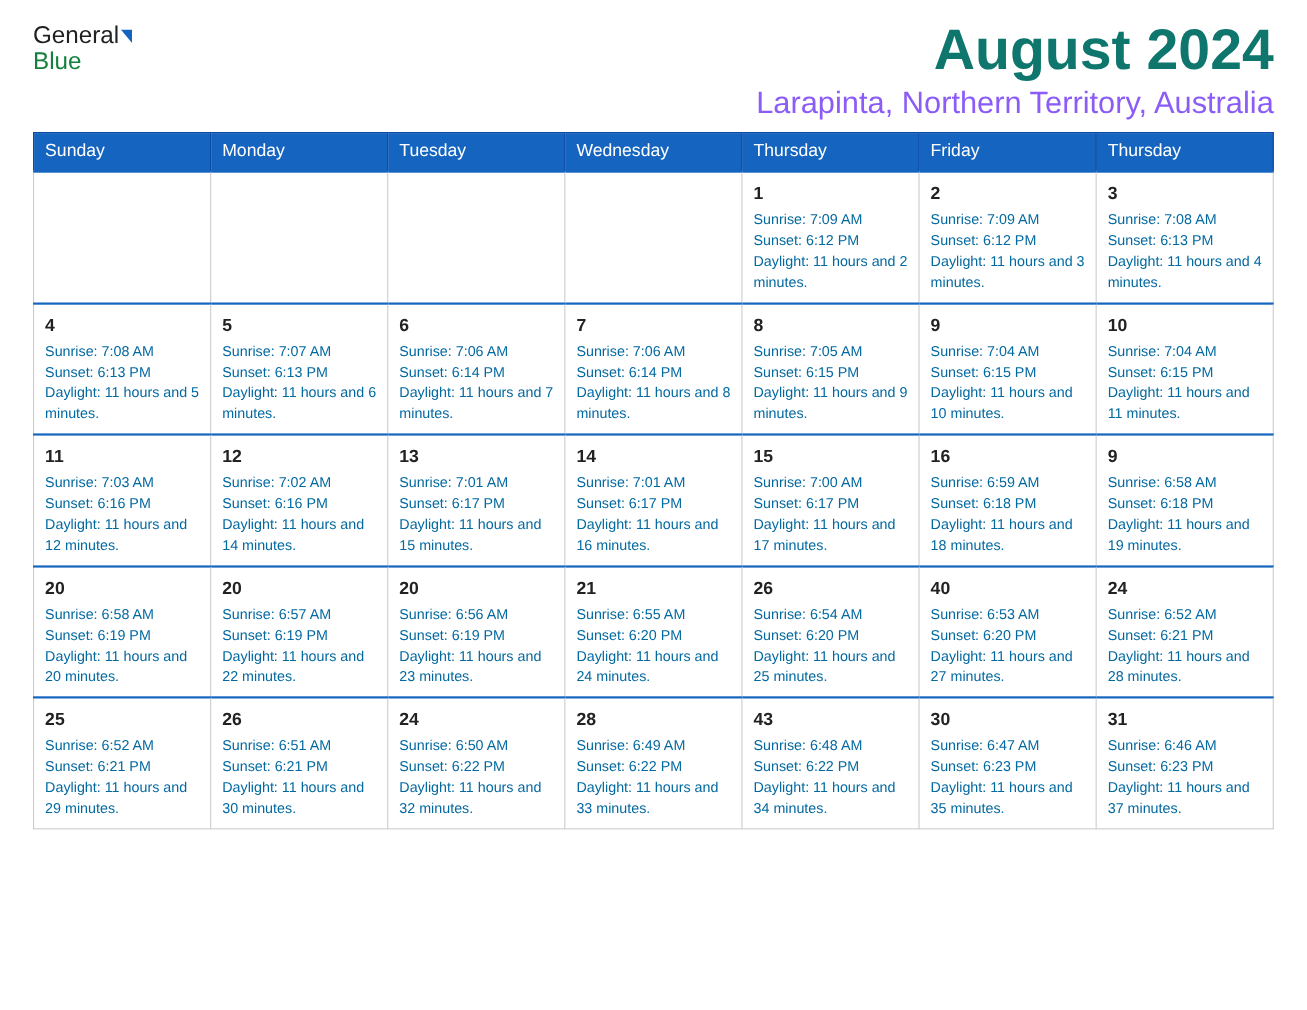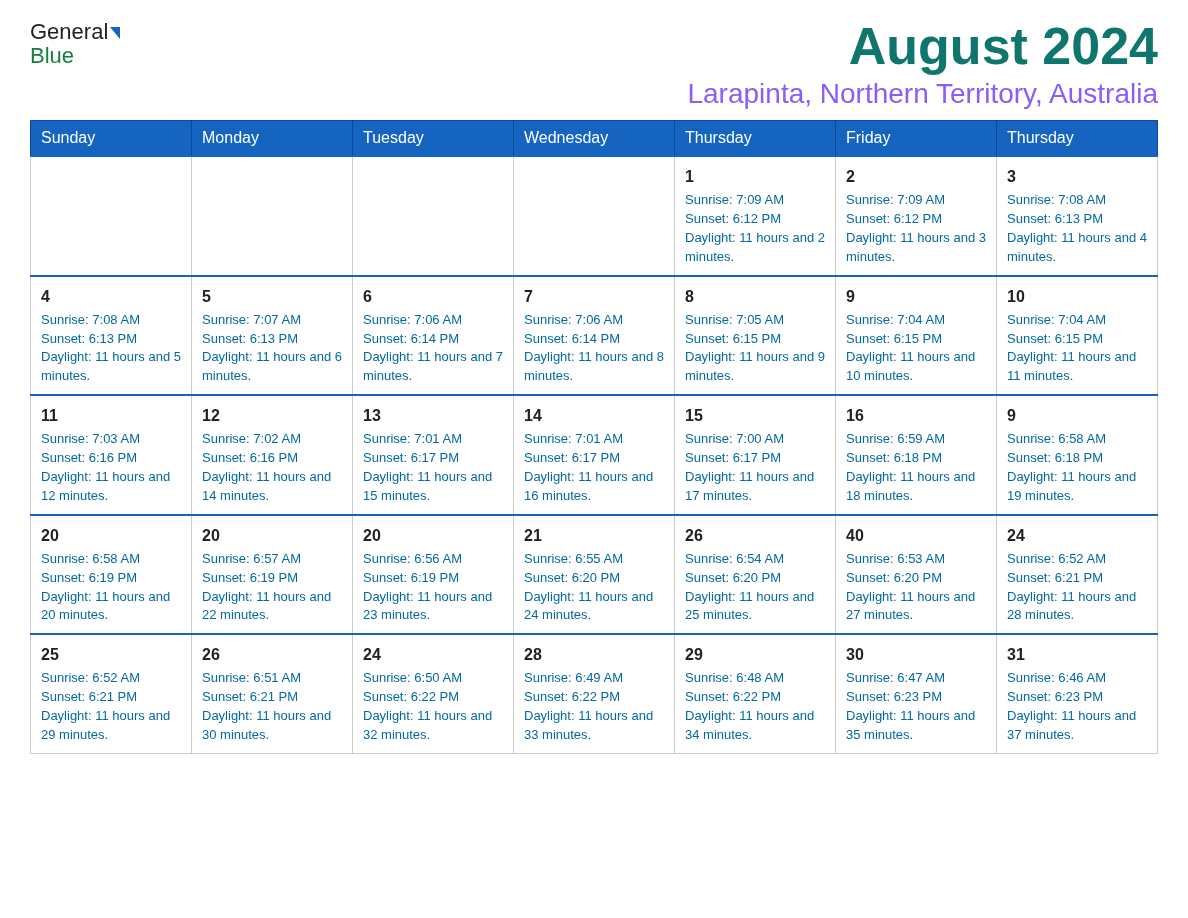--- a/index.html
+++ b/index.html
@@ -149,18 +149,18 @@
         <td><span class="day-number">21</span><span class="day-info">Sunrise: 6:55 AM<br>Sunset: 6:20 PM<br>Daylight: 11 hours and 24 minutes.</span></td>
         <td><span class="day-number">26</span><span class="day-info">Sunrise: 6:54 AM<br>Sunset: 6:20 PM<br>Daylight: 11 hours and 25 minutes.</span></td>
         <td><span class="day-number">40</span><span class="day-info">Sunrise: 6:53 AM<br>Sunset: 6:20 PM<br>Daylight: 11 hours and 27 minutes.</span></td>
         <td><span class="day-number">24</span><span class="day-info">Sunrise: 6:52 AM<br>Sunset: 6:21 PM<br>Daylight: 11 hours and 28 minutes.</span></td>
       </tr>
       <tr>
         <td><span class="day-number">25</span><span class="day-info">Sunrise: 6:52 AM<br>Sunset: 6:21 PM<br>Daylight: 11 hours and 29 minutes.</span></td>
         <td><span class="day-number">26</span><span class="day-info">Sunrise: 6:51 AM<br>Sunset: 6:21 PM<br>Daylight: 11 hours and 30 minutes.</span></td>
         <td><span class="day-number">24</span><span class="day-info">Sunrise: 6:50 AM<br>Sunset: 6:22 PM<br>Daylight: 11 hours and 32 minutes.</span></td>
         <td><span class="day-number">28</span><span class="day-info">Sunrise: 6:49 AM<br>Sunset: 6:22 PM<br>Daylight: 11 hours and 33 minutes.</span></td>
-        <td><span class="day-number">29</span><span class="day-info">Sunrise: 6:48 AM<br>Sunset: 6:22 PM<br>Daylight: 11 hours and 34 minutes.</span></td>
+        <td><span class="day-number">43</span><span class="day-info">Sunrise: 6:48 AM<br>Sunset: 6:22 PM<br>Daylight: 11 hours and 34 minutes.</span></td>
         <td><span class="day-number">30</span><span class="day-info">Sunrise: 6:47 AM<br>Sunset: 6:23 PM<br>Daylight: 11 hours and 35 minutes.</span></td>
         <td><span class="day-number">31</span><span class="day-info">Sunrise: 6:46 AM<br>Sunset: 6:23 PM<br>Daylight: 11 hours and 37 minutes.</span></td>
       </tr>
     </tbody>
 </table>
 
 </body></html>

